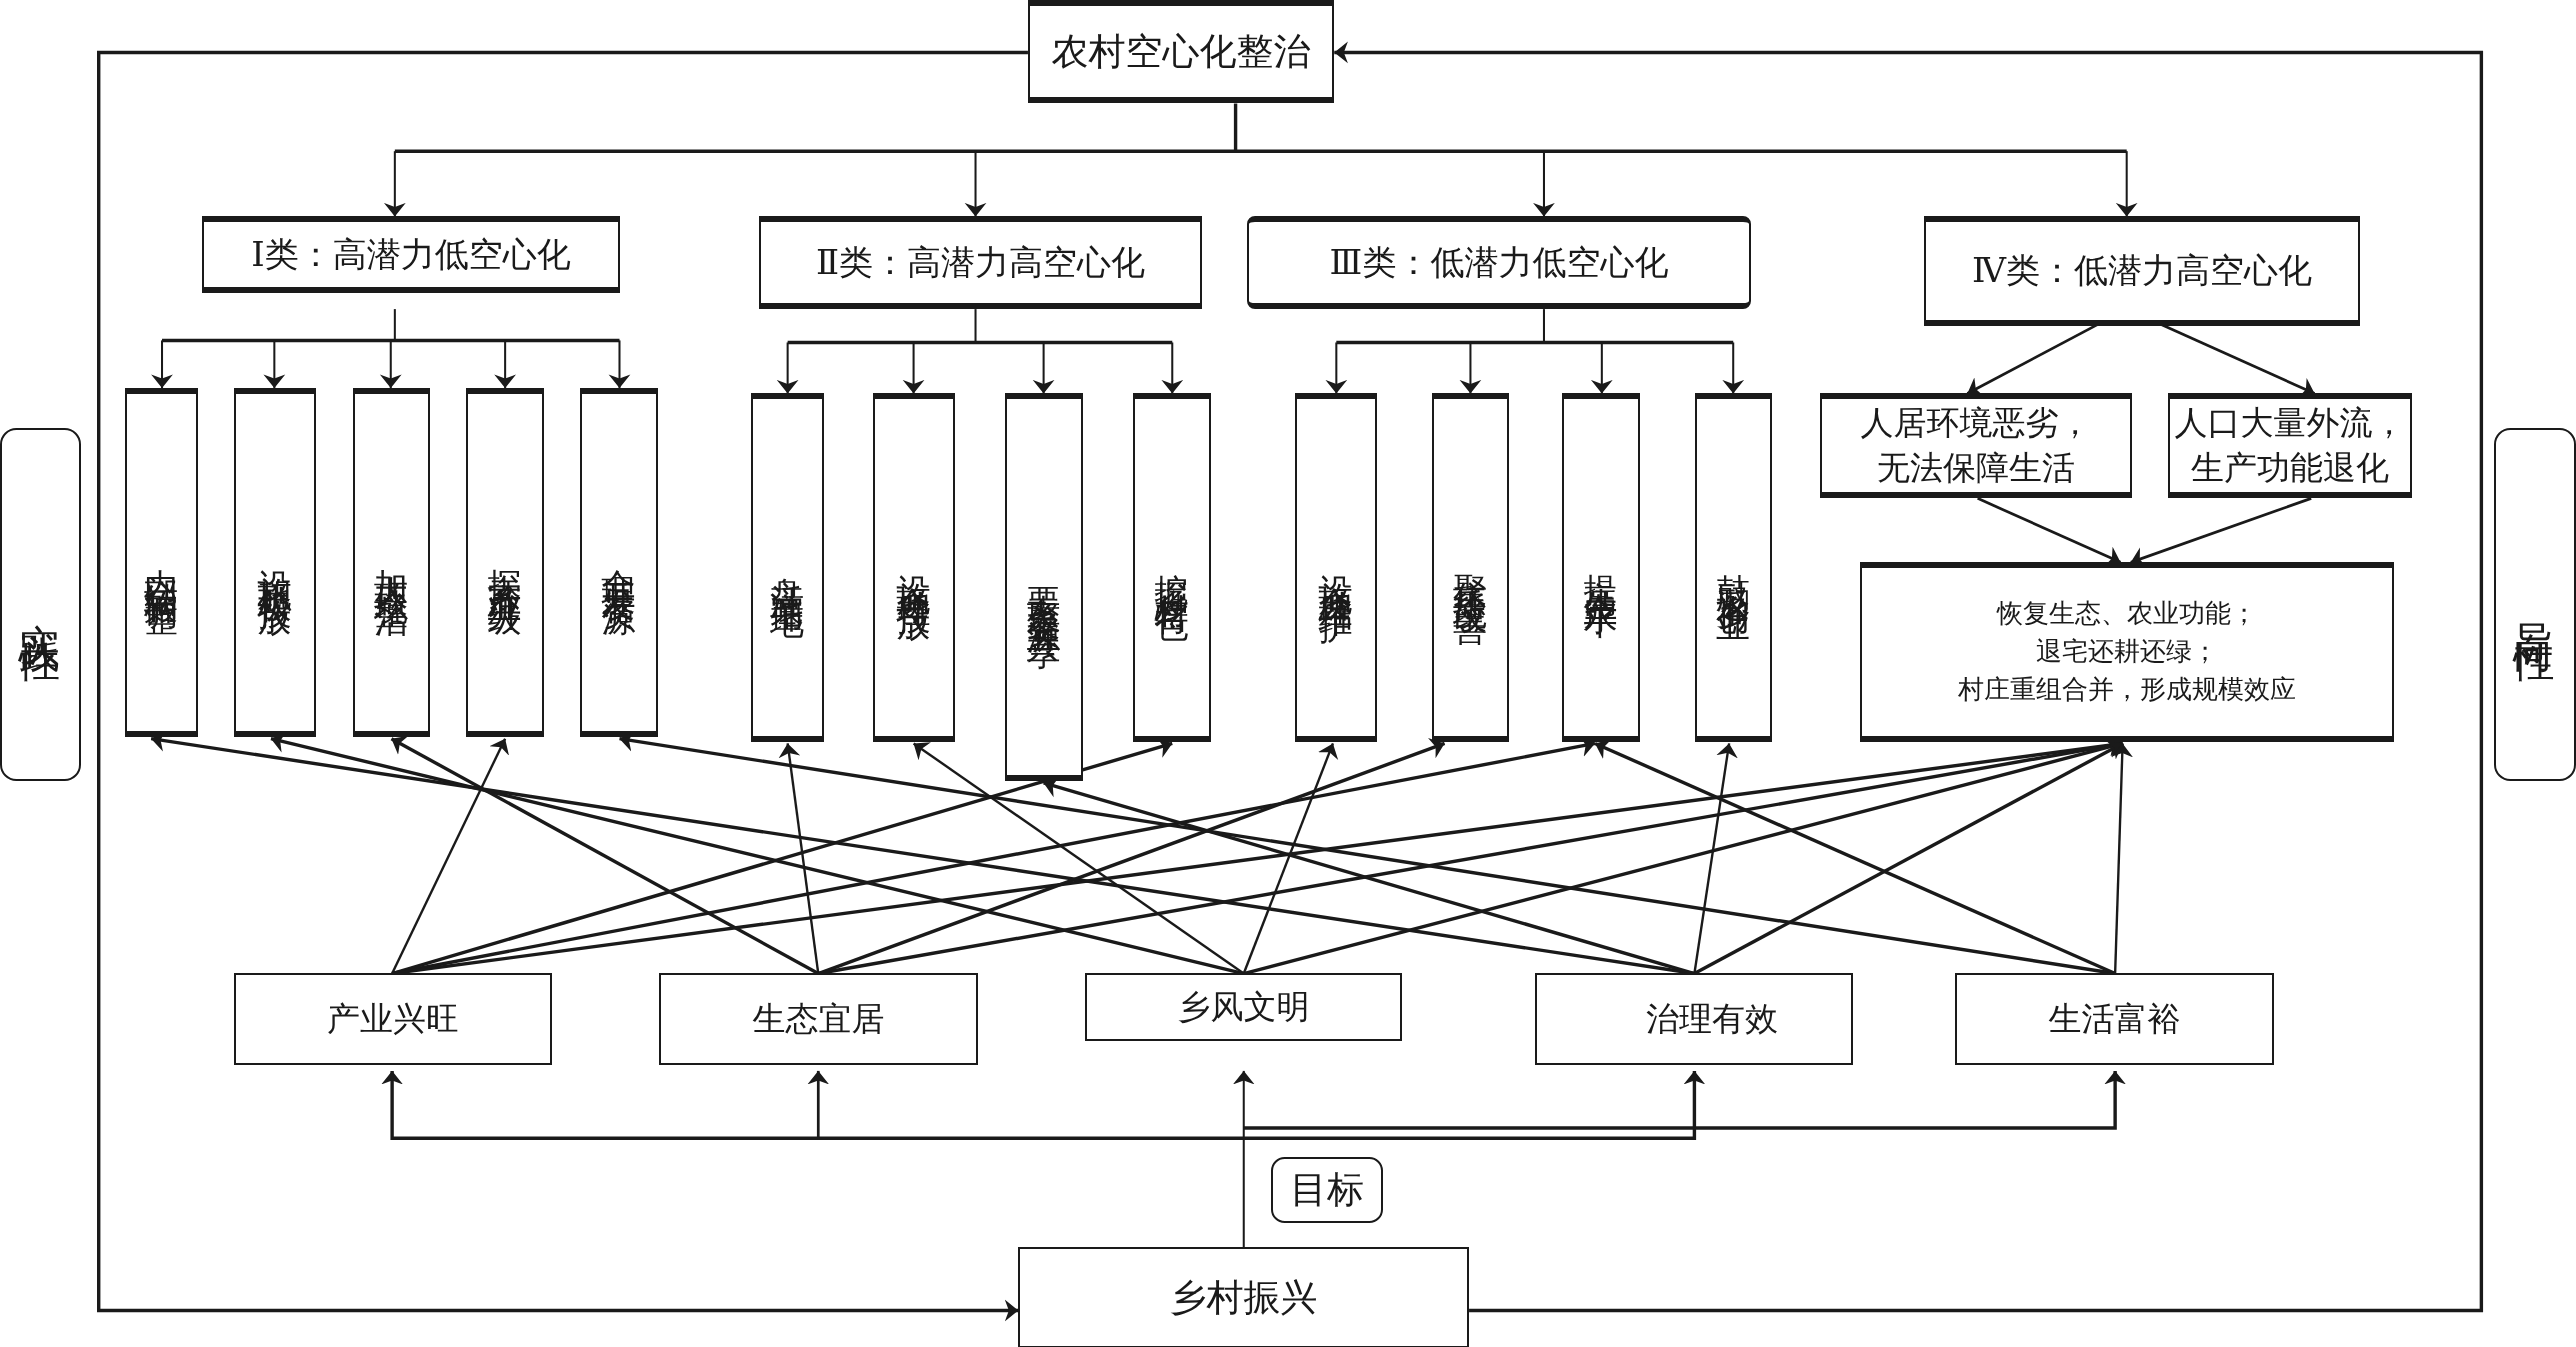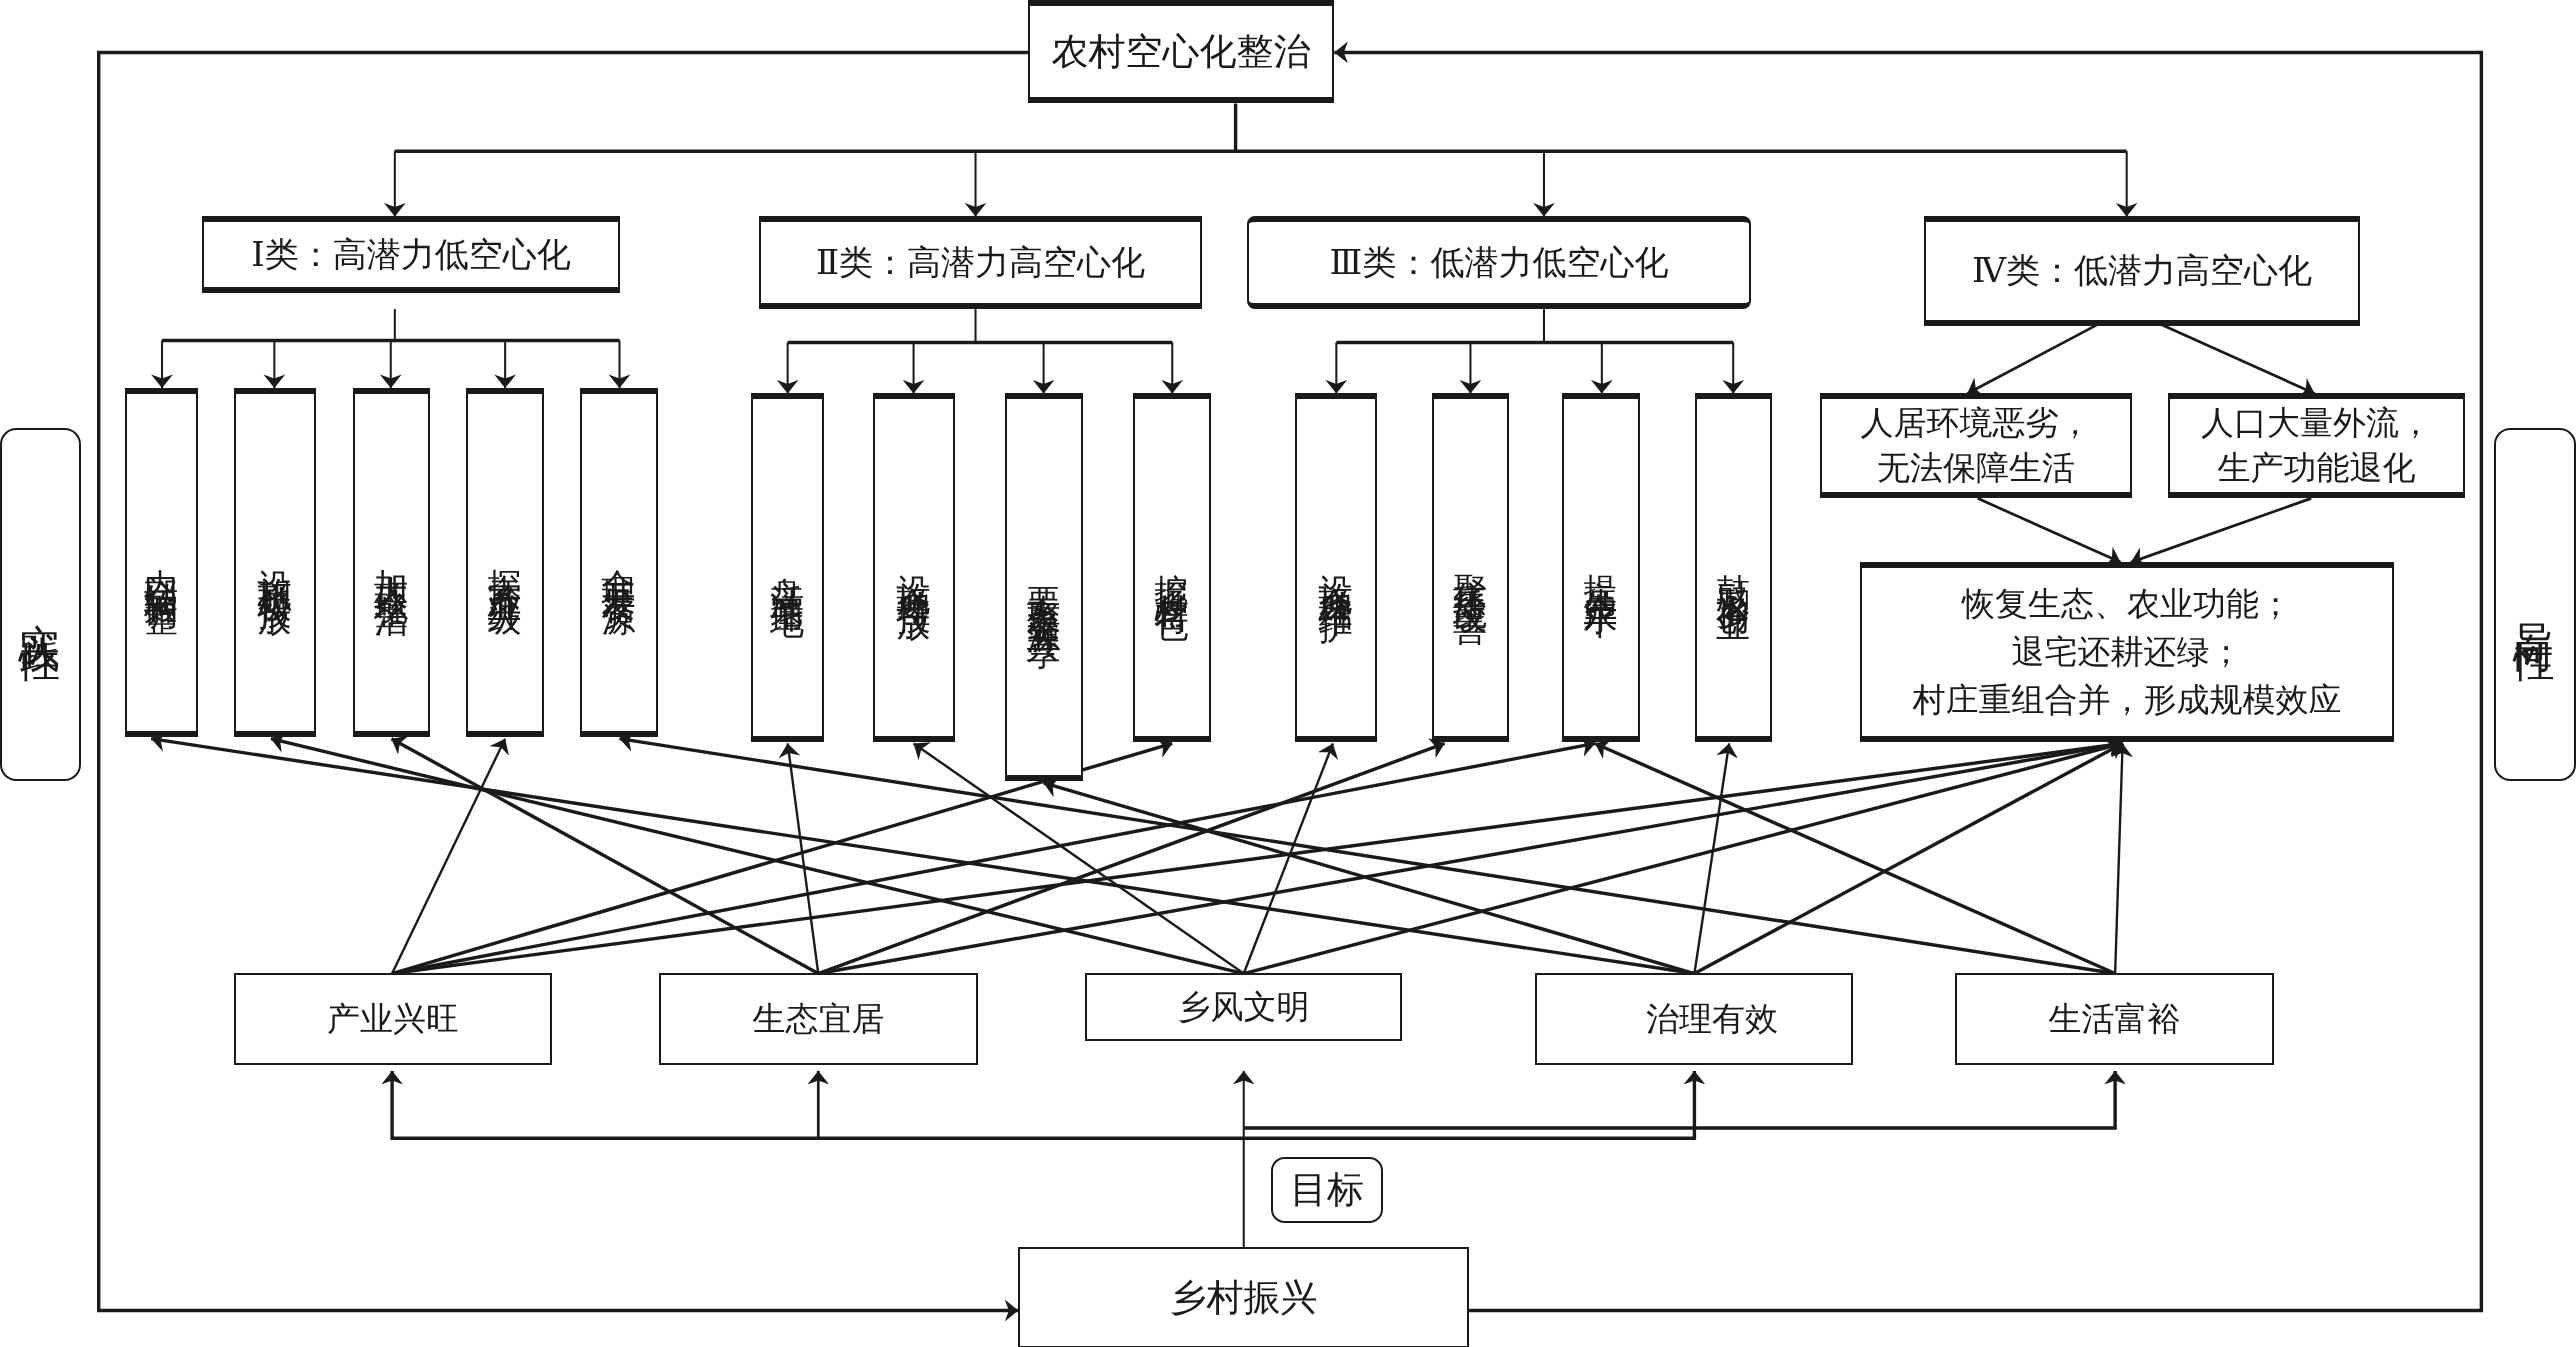--- a/index.html
+++ b/index.html
@@ -6,21 +6,21 @@
   body{width:2576px;height:1348px;position:relative;overflow:hidden;
        font-family:"DejaVu Serif","Liberation Serif",serif;color:#1a1a1a;}
   svg#wires{position:absolute;left:0;top:0;width:2576px;height:1348px;}
   .box{position:absolute;box-sizing:border-box;border:2.7px solid #1a1a1a;background:#fff;
        display:flex;align-items:center;justify-content:center;text-align:center;}
   .box.thicktop{border-top-width:6.8px;border-bottom-width:6.8px;}
   .lvl1{font-size:37px;}
   .lvl2{font-size:34px;}
   .vbox{font-size:34px;writing-mode:vertical-rl;letter-spacing:6.8px;line-height:1;}
   .sub4{font-size:33px;line-height:1.35;flex-direction:column;}
-  .big{font-size:33px;line-height:1.45;flex-direction:column;}
+  .big{font-size:26px;line-height:1.45;flex-direction:column;}
   .goal{font-size:33px;}
   .side{position:absolute;box-sizing:border-box;border:2.7px solid #1a1a1a;border-radius:16.3px;
         display:flex;align-items:center;justify-content:center;font-size:41px;
         writing-mode:vertical-rl;letter-spacing:9.5px;background:#fff;}
   .tag{position:absolute;box-sizing:border-box;border:2.7px solid #1a1a1a;border-radius:13.6px;
        display:flex;align-items:center;justify-content:center;font-size:37px;background:#fff;}
 </style>
 </head>
 <body>
 
@@ -154,21 +154,21 @@
   <span>提高生产水平</span>
   </div>
 <div class="box thicktop vbox" style="left:1695px;top:393px;width:77px;height:349px;">
   <span>鼓励返乡创业</span>
   </div>
 
 <div class="box thicktop sub4" style="left:1820px;top:393px;width:312px;height:105px;">
   <span>人居环境恶劣，</span>
   <span>无法保障生活</span>
 </div>
-<div class="box thicktop sub4" style="left:2168px;top:393px;width:297px;height:105px;">
+<div class="box thicktop sub4" style="left:2168px;top:393px;width:244px;height:105px;">
   <span>人口大量外流，</span>
   <span>生产功能退化</span>
 </div>
 <div class="box thicktop big" style="left:1860px;top:562px;width:534px;height:180px;">
   <span>恢复生态、农业功能；</span>
   <span>退宅还耕还绿；</span>
   <span>村庄重组合并，形成规模效应</span>
 </div>
 
 <div class="side" style="left:0;top:428px;width:81px;height:353px;">

